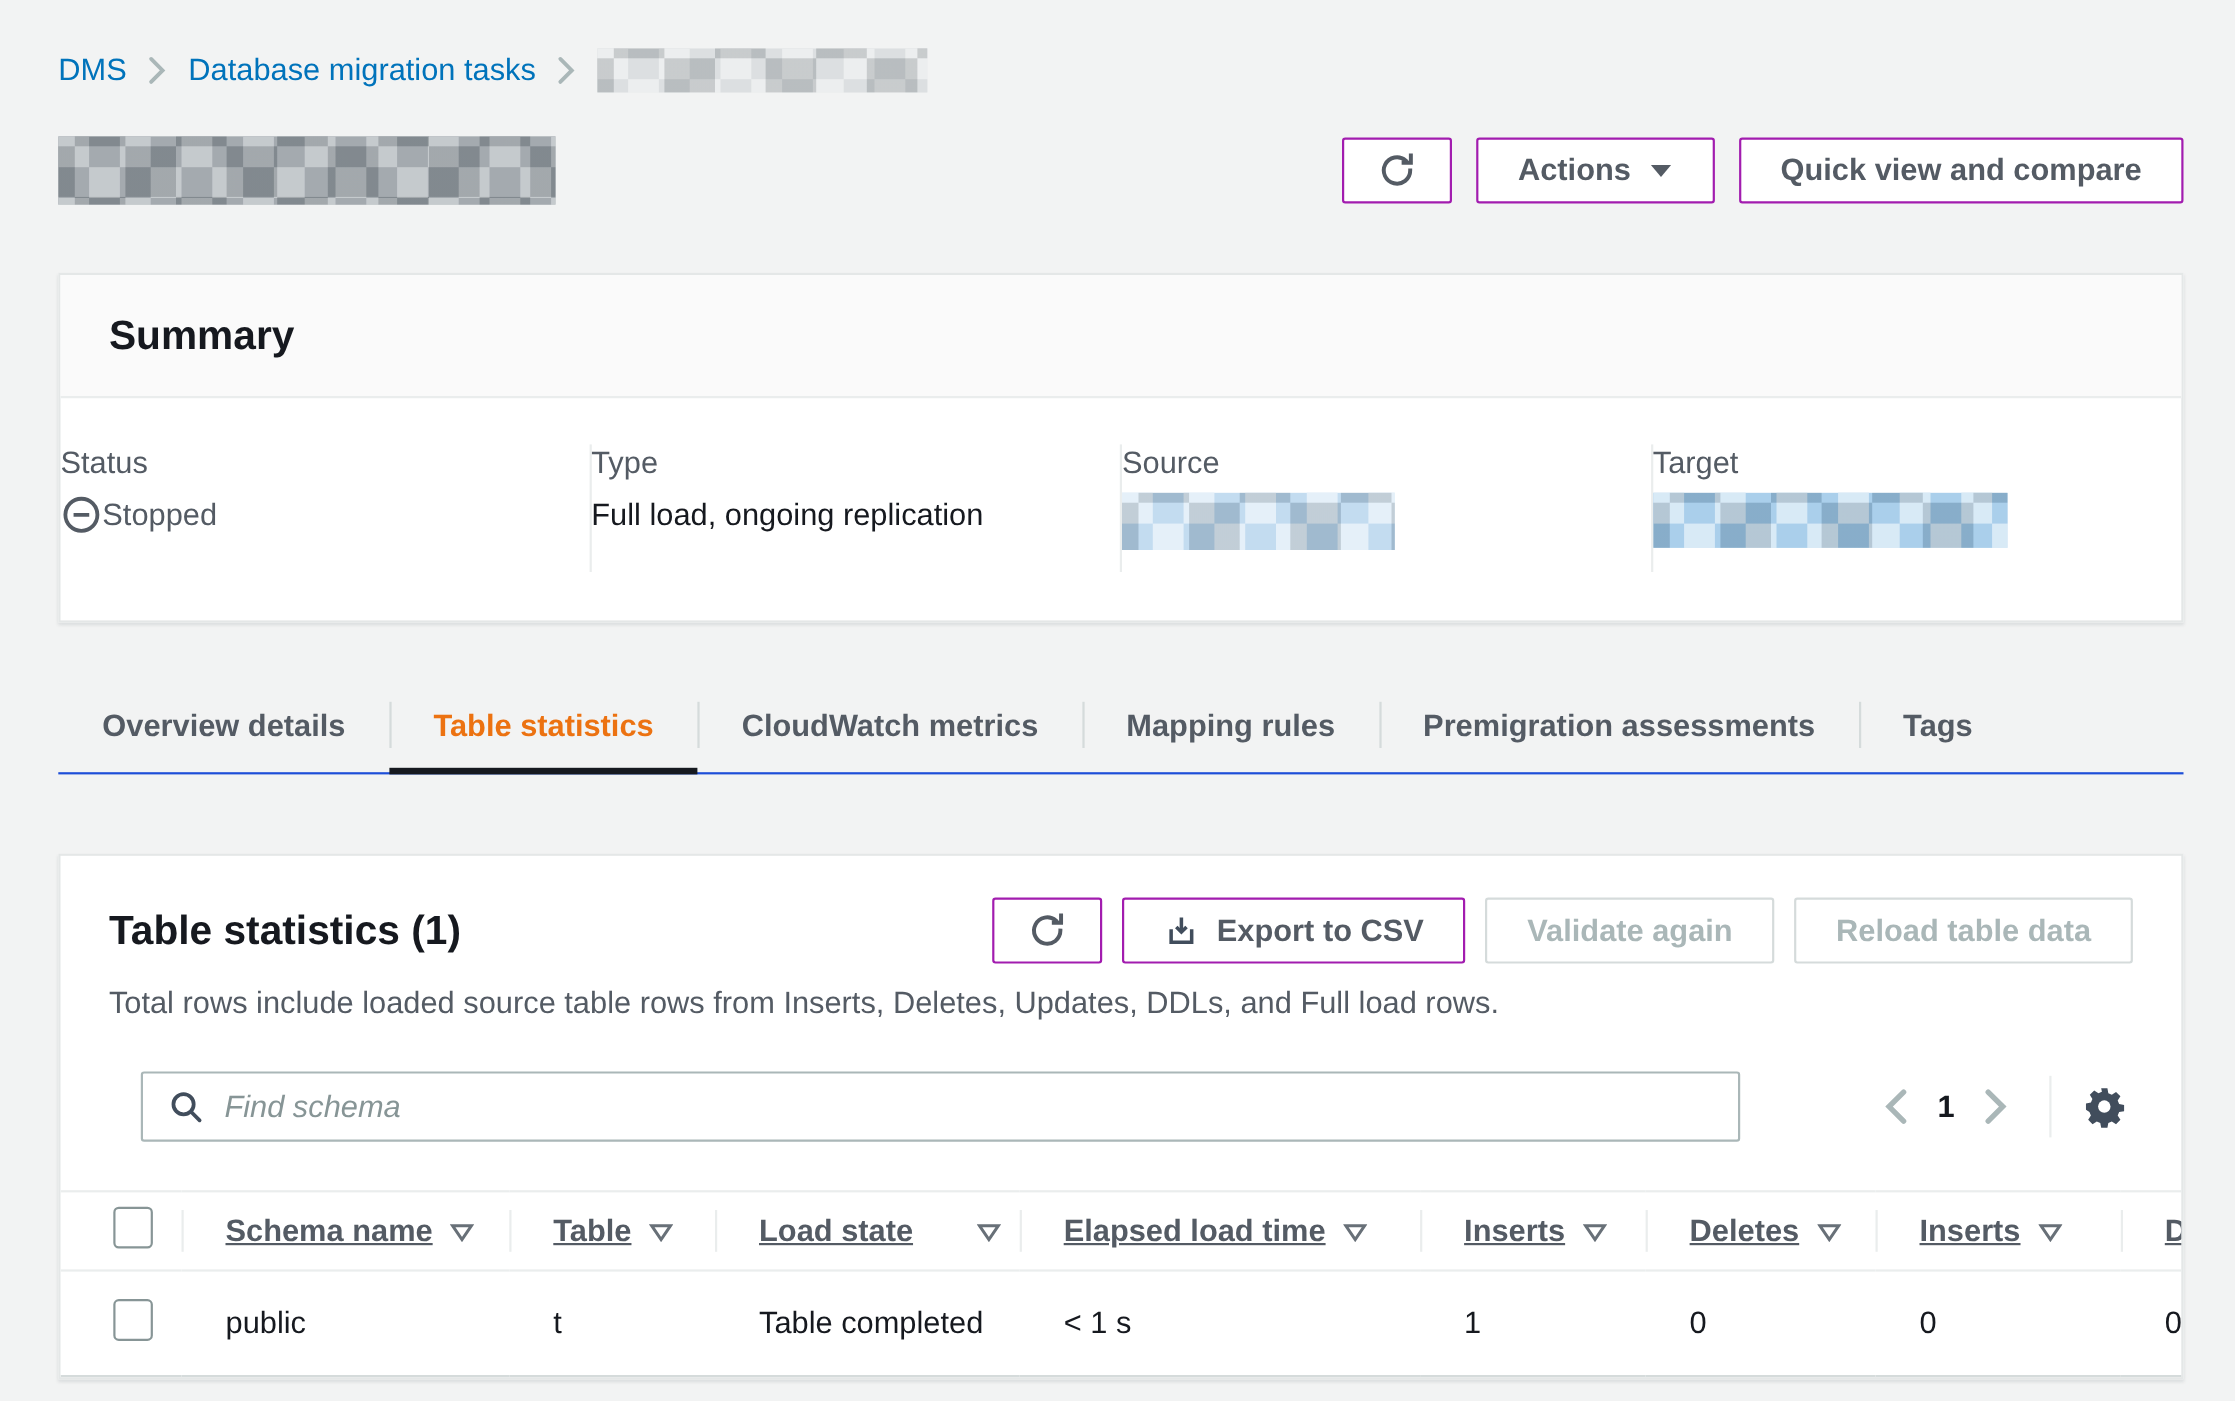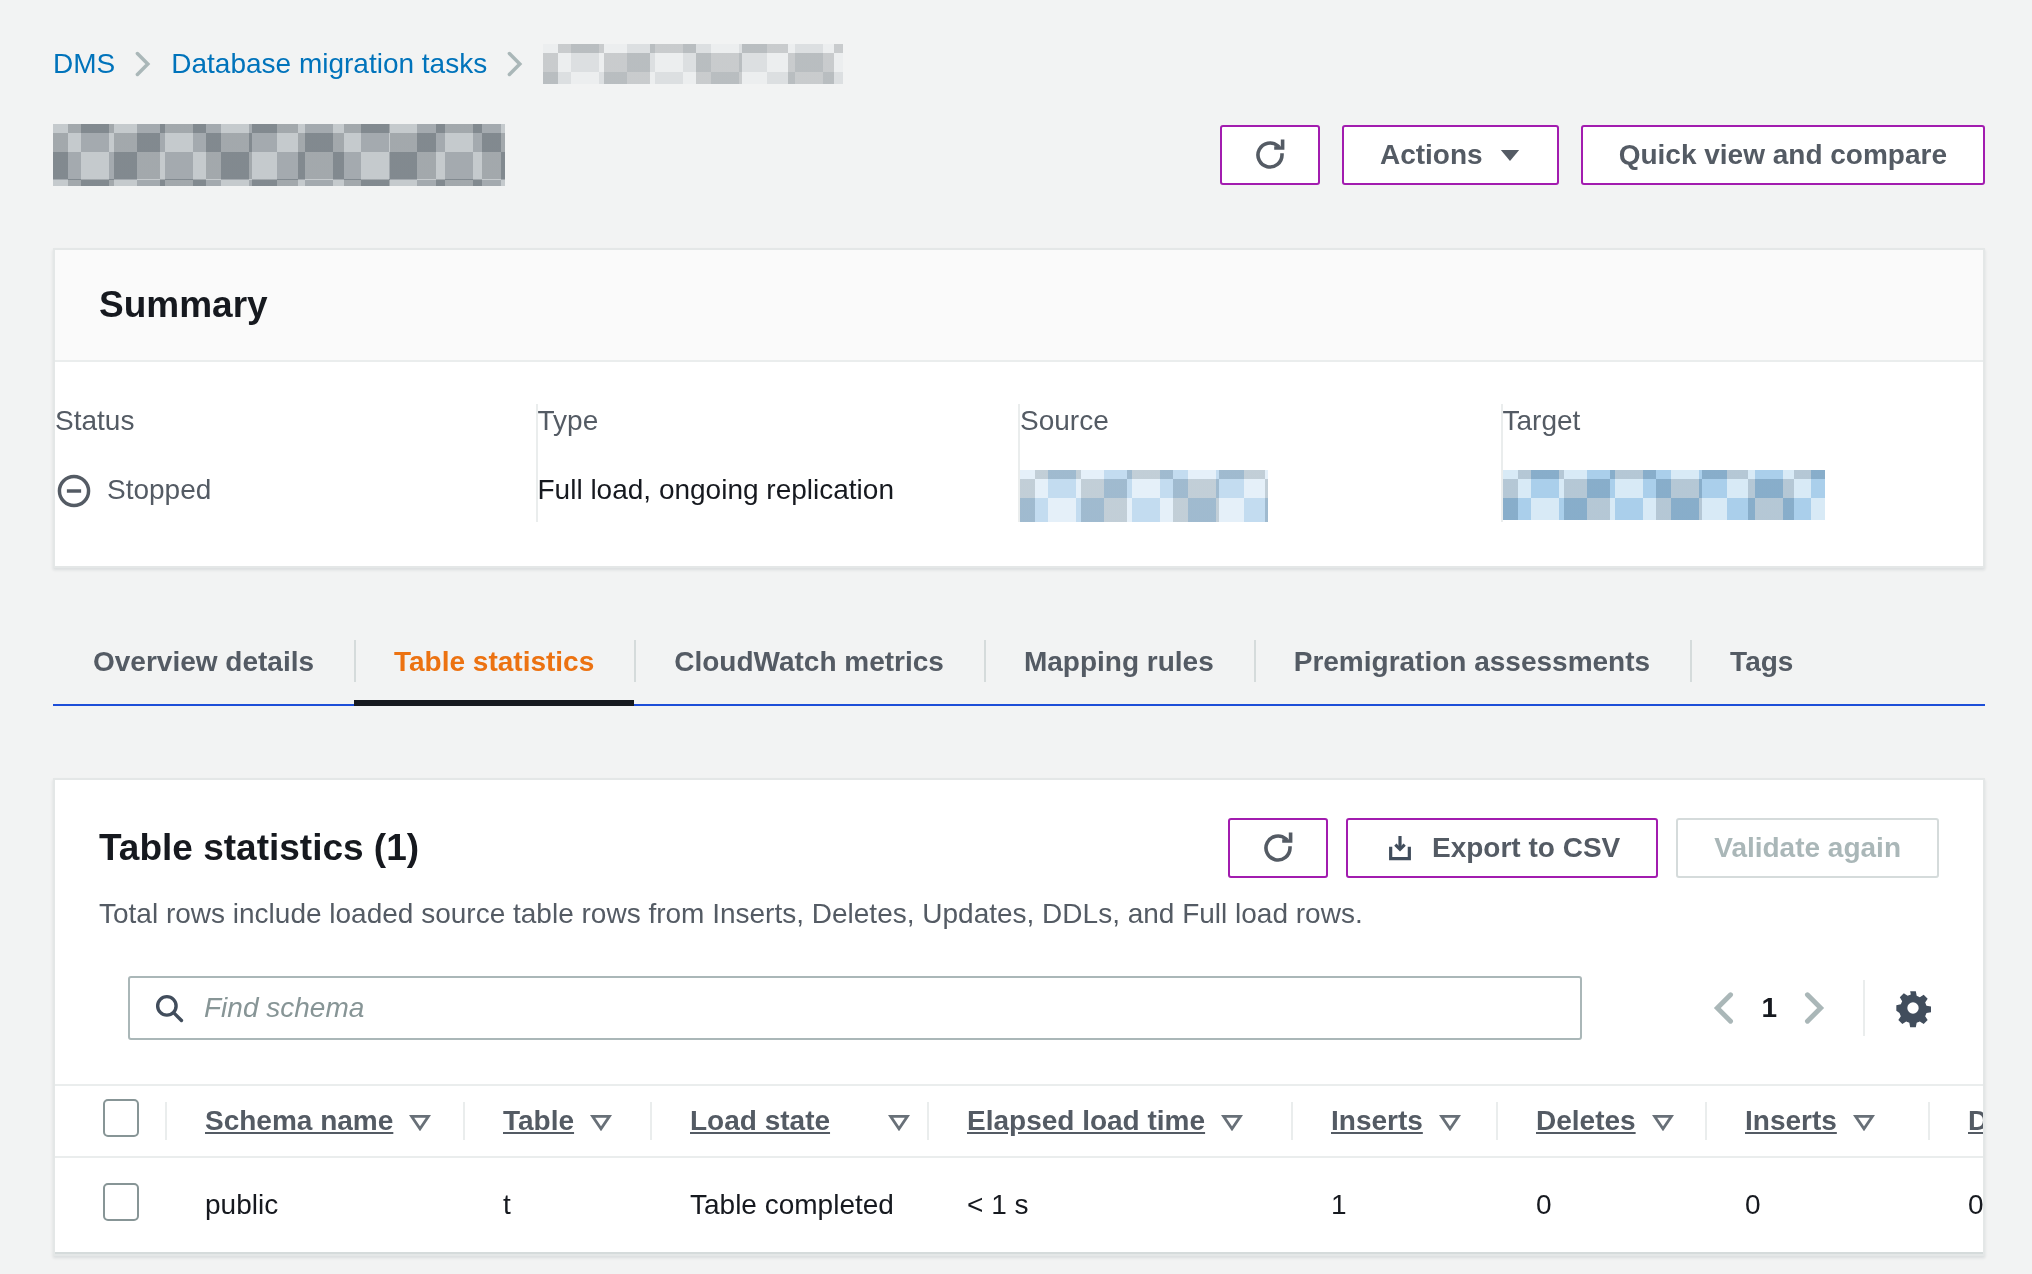--- a/index.html
+++ b/index.html
@@ -56,21 +56,21 @@
     background: #fafafa;
     padding: 34px 44px;
     border-bottom: 2px solid #eaeded;
   }
   .card-title { font-size: 37px; font-weight: bold; color: #16191f; }
 
   .summary-body { display: flex; padding: 42px 0 44px; }
   .summary-col { flex: 1 1 0; min-height: 116px; }
   .summary-col + .summary-col { border-left: 2px solid #eaeded; }
   .field-label { color: #545b64; line-height: 34px; }
-  .field-value { margin-top: 32px; display: flex; align-items: flex-end; gap: 14px; line-height: 40px; }
+  .field-value { margin-top: 10px; display: flex; align-items: center; line-height: 40px; }
 
   
   .tabs { display: flex; margin-top: 60px; border-bottom: 2px solid #1d4ed8; }
   .tab {
     position: relative; padding: 18px 40px 26px;
     font-weight: bold; color: #545b64; cursor: pointer; white-space: nowrap;
   }
   .tab + .tab::before {
     content: ""; position: absolute; left: 0; top: 12px; bottom: 22px;
     width: 2px; background: #d5dbdb;
@@ -225,20 +225,23 @@
             <svg class="ic" width="32" height="32" viewBox="0 0 24 24" fill="none" stroke="#414d5c" stroke-width="2.4">
                 <path d="M5 11 v9 h14 v-9"></path>
                 <path d="M12 3 v9.5"></path>
                 <path d="M8.5 9.5 l3.5 3.5 3.5 -3.5"></path>
               </svg>
             <span>Export to CSV</span>
           </button>
           <button class="btn disabled">
             <span>Validate again</span>
           </button>
+          <button class="btn disabled">
+            <span>Reload table data</span>
+          </button>
         </div>
       </div>
       <div class="tc-desc">Total rows include loaded source table rows from Inserts, Deletes, Updates, DDLs, and Full load rows.</div>
 
       <div class="tc-search-row">
         <div class="search-box">
           <svg class="ic" width="34" height="34" viewBox="0 0 24 24" fill="none" stroke="#414d5c" stroke-width="2.4" stroke-linecap="round">
               <circle cx="10.5" cy="10.5" r="6.5"></circle>
               <path d="M15.6 15.6 l5.2 5.2"></path>
             </svg>

